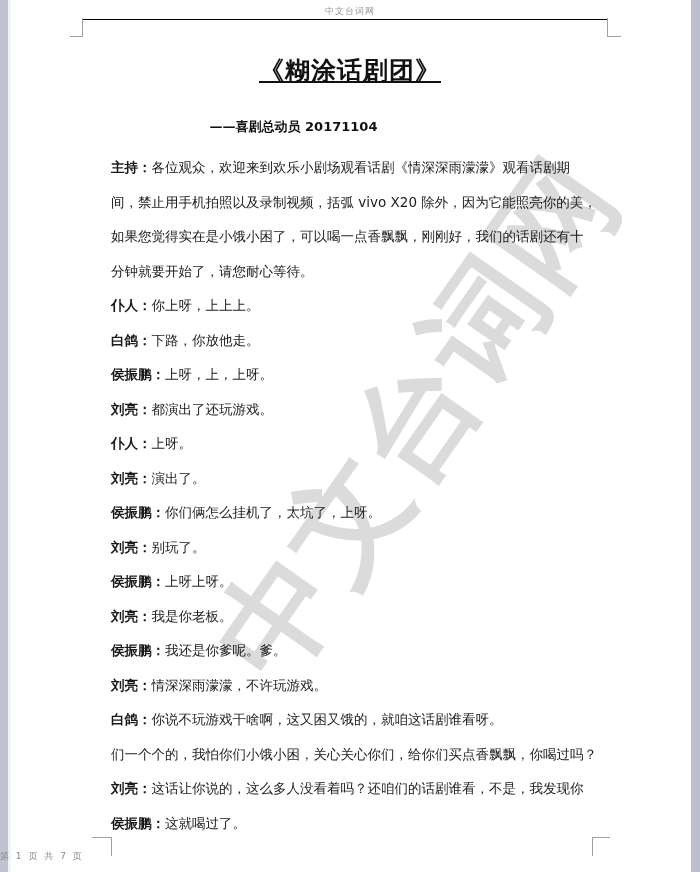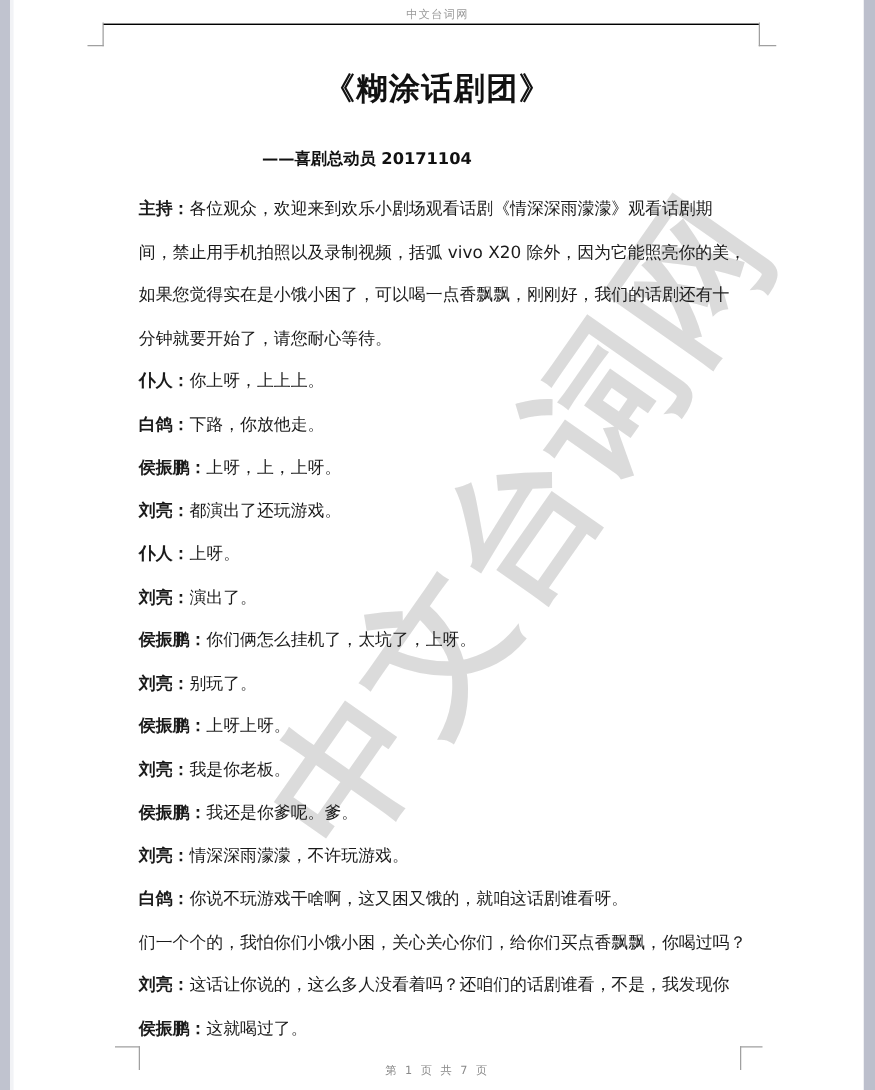--- a/index.html
+++ b/index.html
@@ -19,34 +19,34 @@
     }
     .hr-line { position: absolute; left: 83px; top: 19px; width: 357px; height: 1px; background: #000; }
     .corner { position: absolute; border-color: #a0a0a0; border-style: solid; border-width: 0; }
     .c-tl { left: 70px; top: 18px; width: 12px; height: 18px; border-right-width: 1px; border-bottom-width: 1px; }
     .c-tr { left: 440px; top: 18px; width: 13px; height: 18px; border-left-width: 1px; border-bottom-width: 1px; }
     .c-bl { left: 92px; top: 837px; width: 19px; height: 18px; border-right-width: 1px; border-top-width: 1px; }
     .c-br { left: 592px; top: 837px; width: 17px; height: 18px; border-left-width: 1px; border-top-width: 1px; }
 
     .title {
       position: absolute; left: 0; width: 700px; top: 54px; text-align: center;
-      font-size: 25px; font-weight: bold; color: #111; letter-spacing: 1px;
+      font-size: 25px; font-weight: bold; color: #111; letter-spacing: 1px; text-decoration: underline;
     }
     .subtitle {
       position: absolute; left: 0; width: 587px; top: 118px; text-align: center;
       font-size: 13px; font-weight: bold; color: #111;
     }
     .body-text {
       position: absolute; left: 111px; top: 150px; width: 480px;
       font-size: 13.5px; line-height: 34.5px; color: #1a1a1a;
     }
     .line { white-space: nowrap; }
     .speaker { font-weight: bold; margin-top: 36px; }
     .footer {
-      position: absolute; left: 0; width: 700px; top: 850px; text-align: center;
+      position: absolute; left: 0; width: 700px; top: 850px; text-align: left;
       font-size: 9px; color: #8a8a8a; letter-spacing: 2px;
     }
     .watermark {
       position: absolute; left: 150px; top: 360px; width: 560px;
       font-size: 118px; font-weight: bold; color: rgba(190,190,190,0.55);
       transform: rotate(-55deg); transform-origin: 0 0;
       white-space: nowrap; pointer-events: none; letter-spacing: 2px;
       top: 620px; left: 180px;
     }
   </style>

